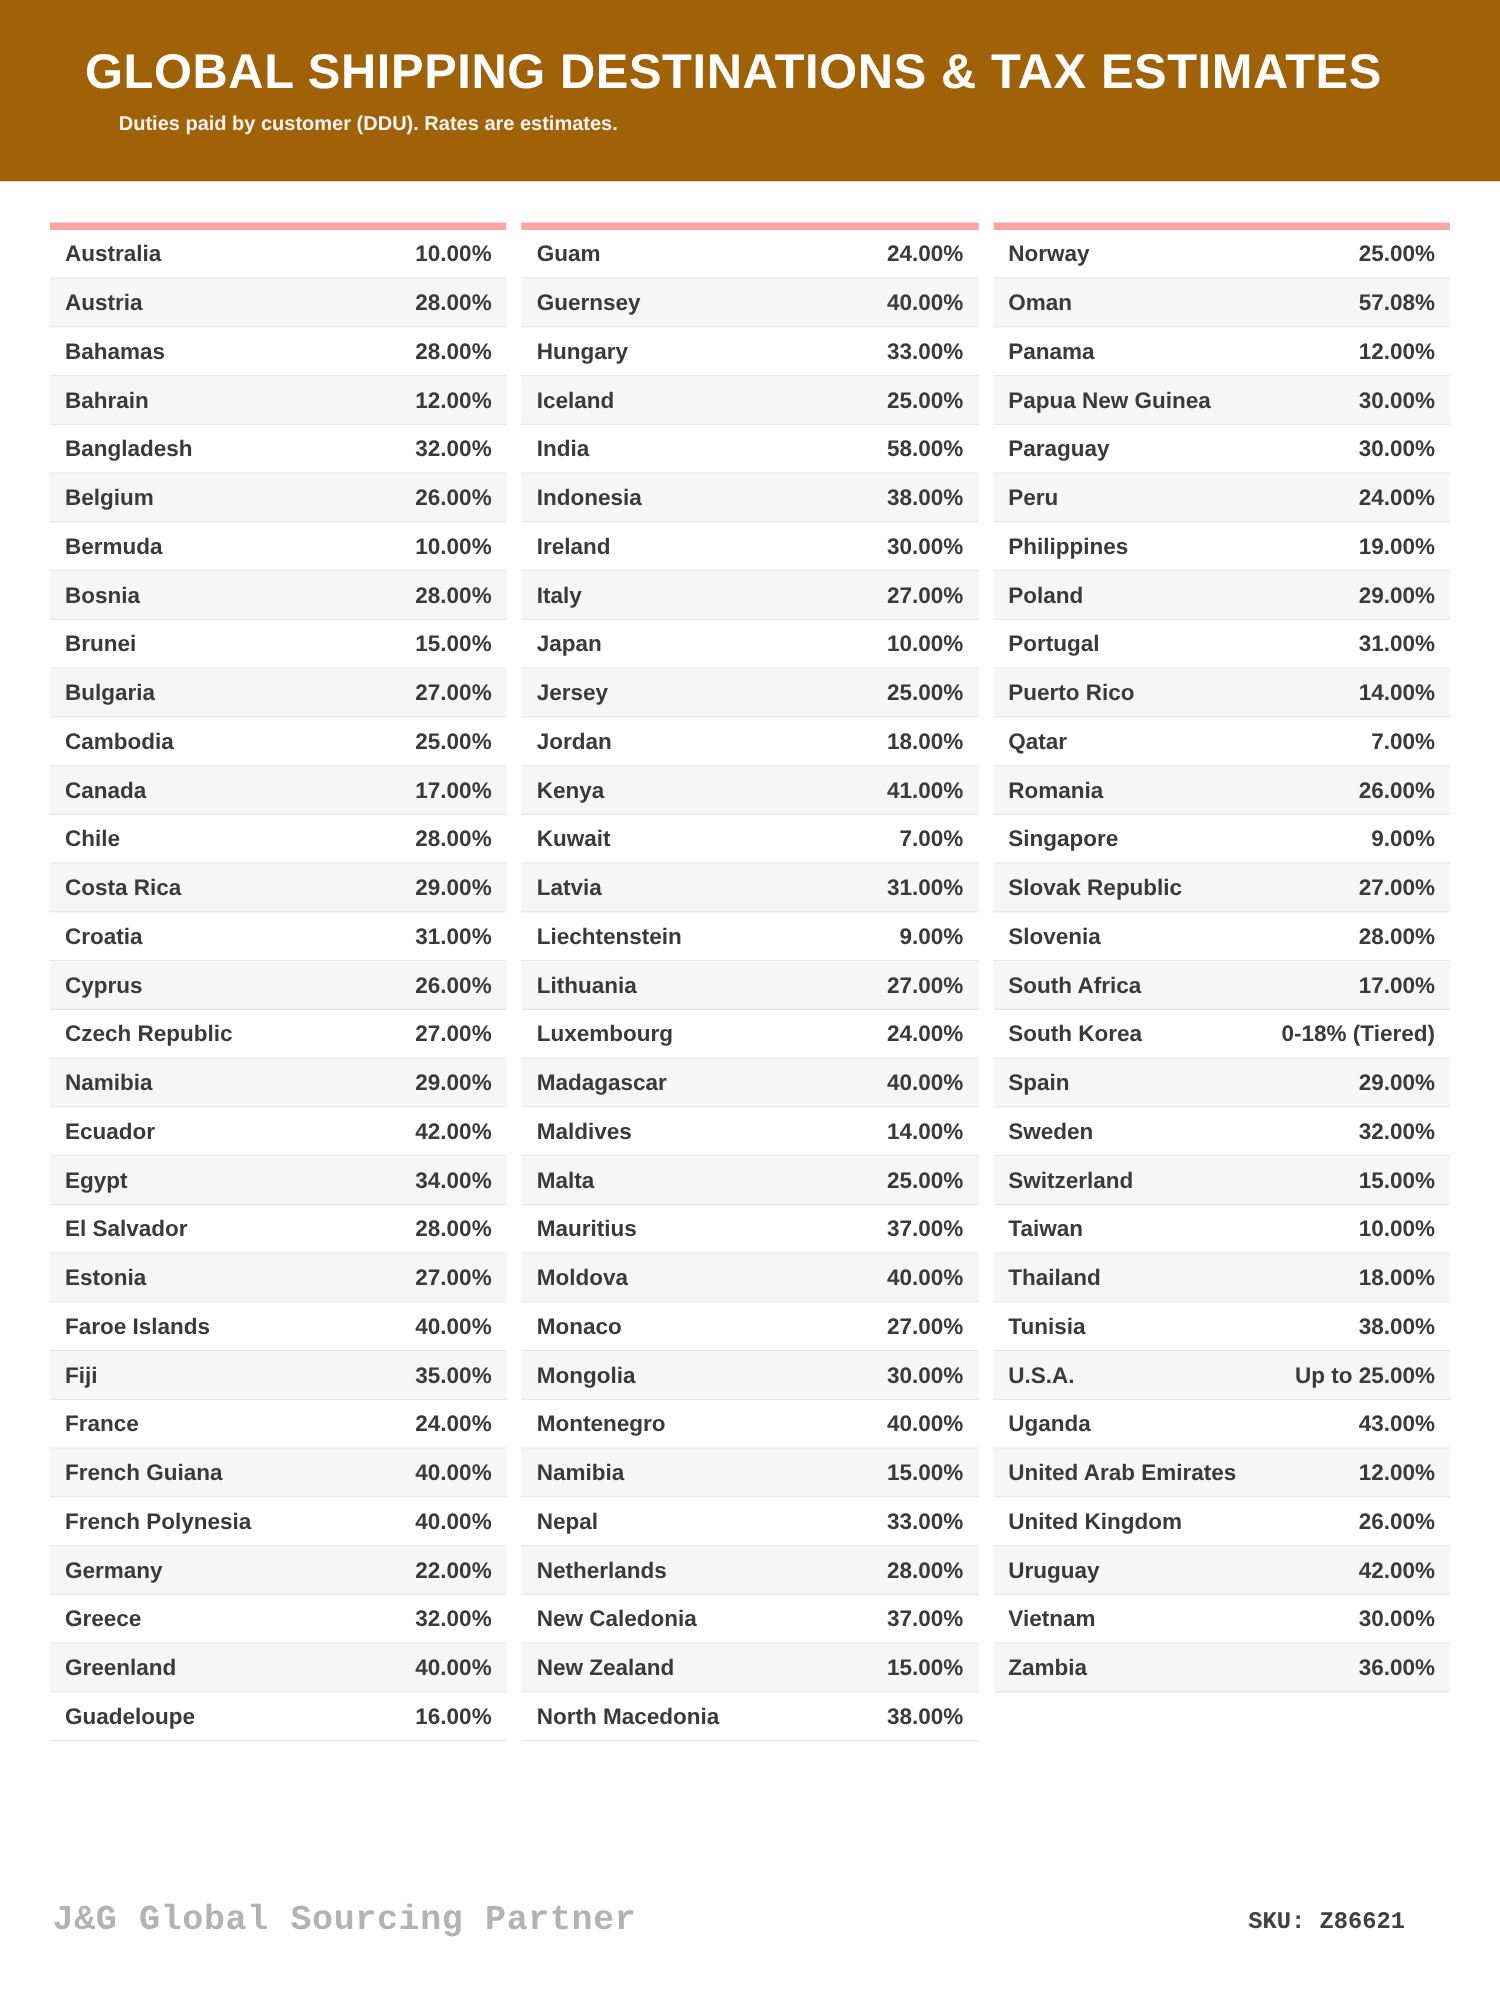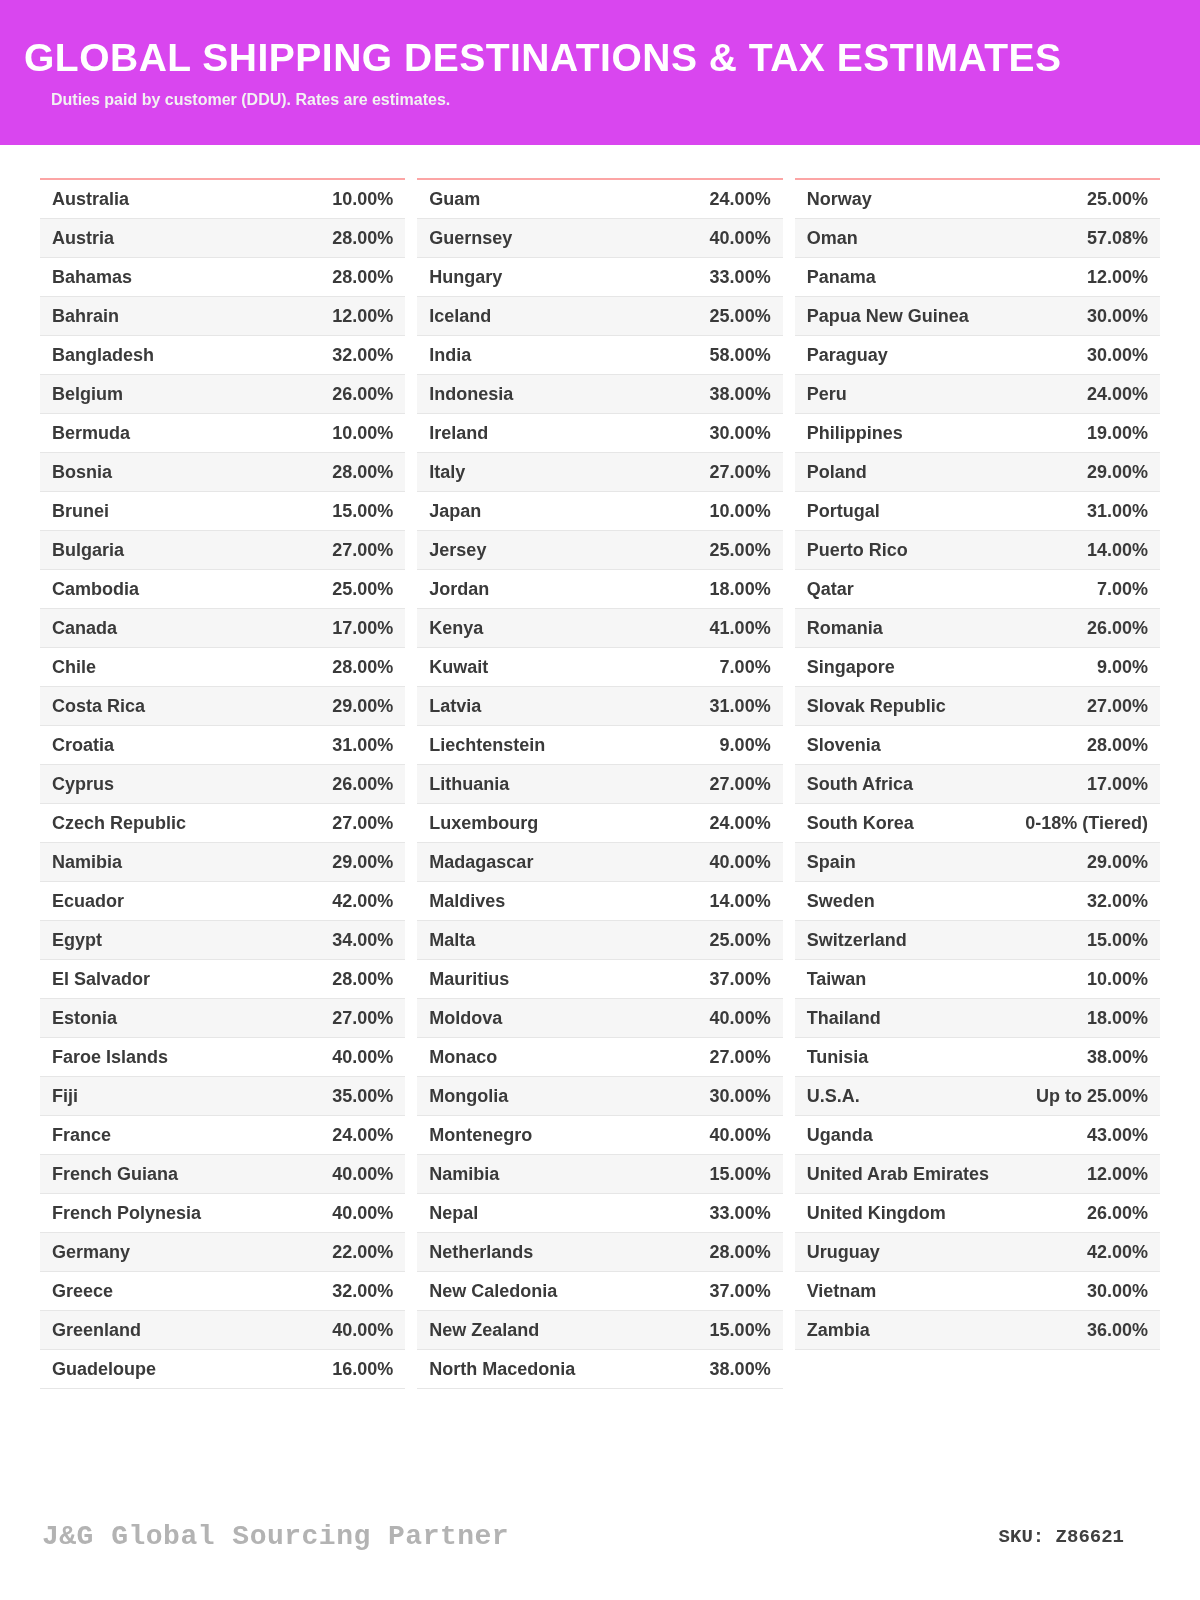--- a/index.html
+++ b/index.html
@@ -5,23 +5,23 @@
   * { margin: 0; padding: 0; box-sizing: border-box; }
   html, body { background: #ffffff; }
   body {
     width: 1200px;
     min-height: 1600px;
     font-family: "Liberation Sans", sans-serif;
     display: flex;
     flex-direction: column;
   }
   .header {
-    background: #d946ef;
+    background: #a16207;
     color: #ffffff;
-    padding: 38px 52px 34px 24px;
+    padding: 38px 52px 34px 68px;
     height: 145px;
   }
   .header h1 {
     font-size: 39px;
     font-weight: 800;
     letter-spacing: 0.5px;
     line-height: 1.05;
     white-space: nowrap;
   }
   .header p {
@@ -32,21 +32,21 @@
     margin-left: 27px;
   }
   .grid {
     display: flex;
     gap: 12px;
     padding: 0 40px;
     margin-top: 33px;
   }
   .col {
     flex: 1 1 0;
-    border-top: 2px solid #fca5a5;
+    border-top: 6px solid #fca5a5;
   }
   .row {
     height: 39px;
     display: flex;
     align-items: center;
     justify-content: space-between;
     padding: 0 12px;
     border-bottom: 1px solid #e6e6e6;
     background: #ffffff;
   }

